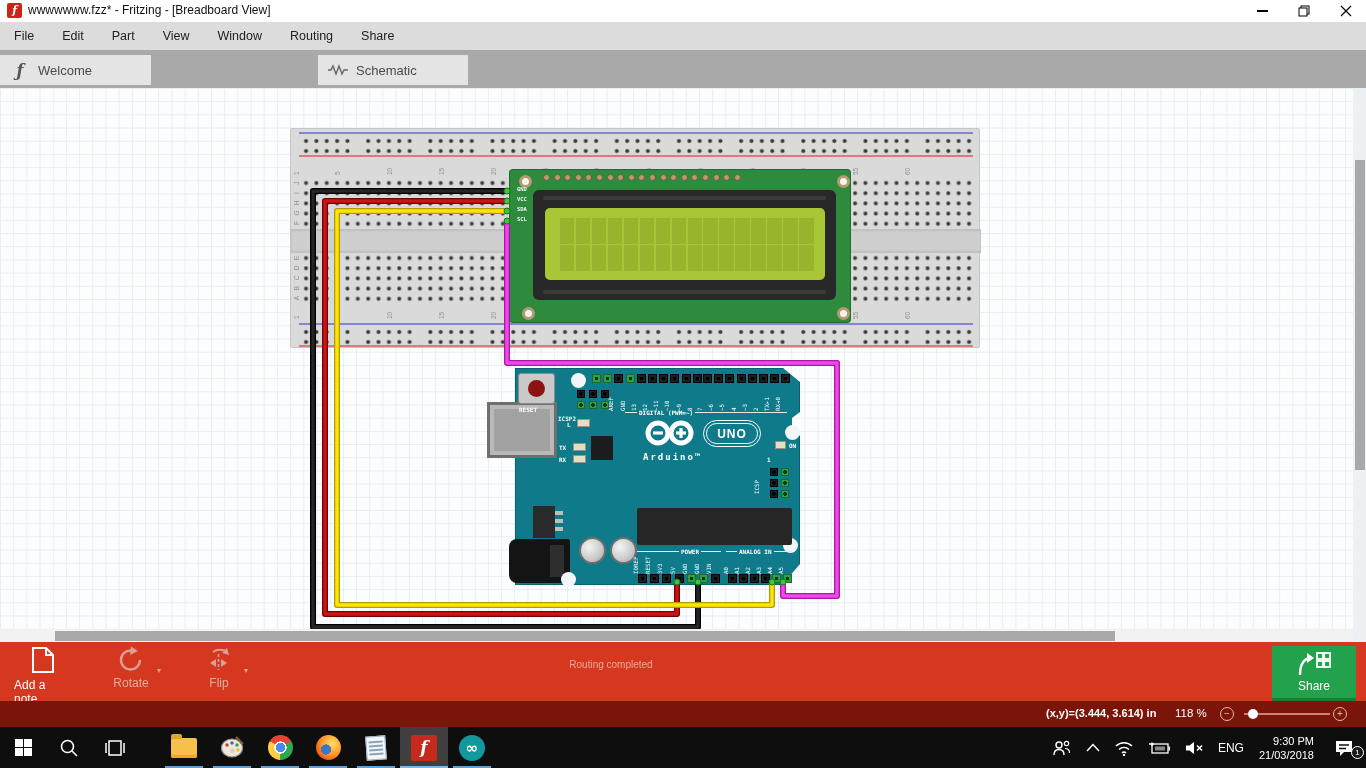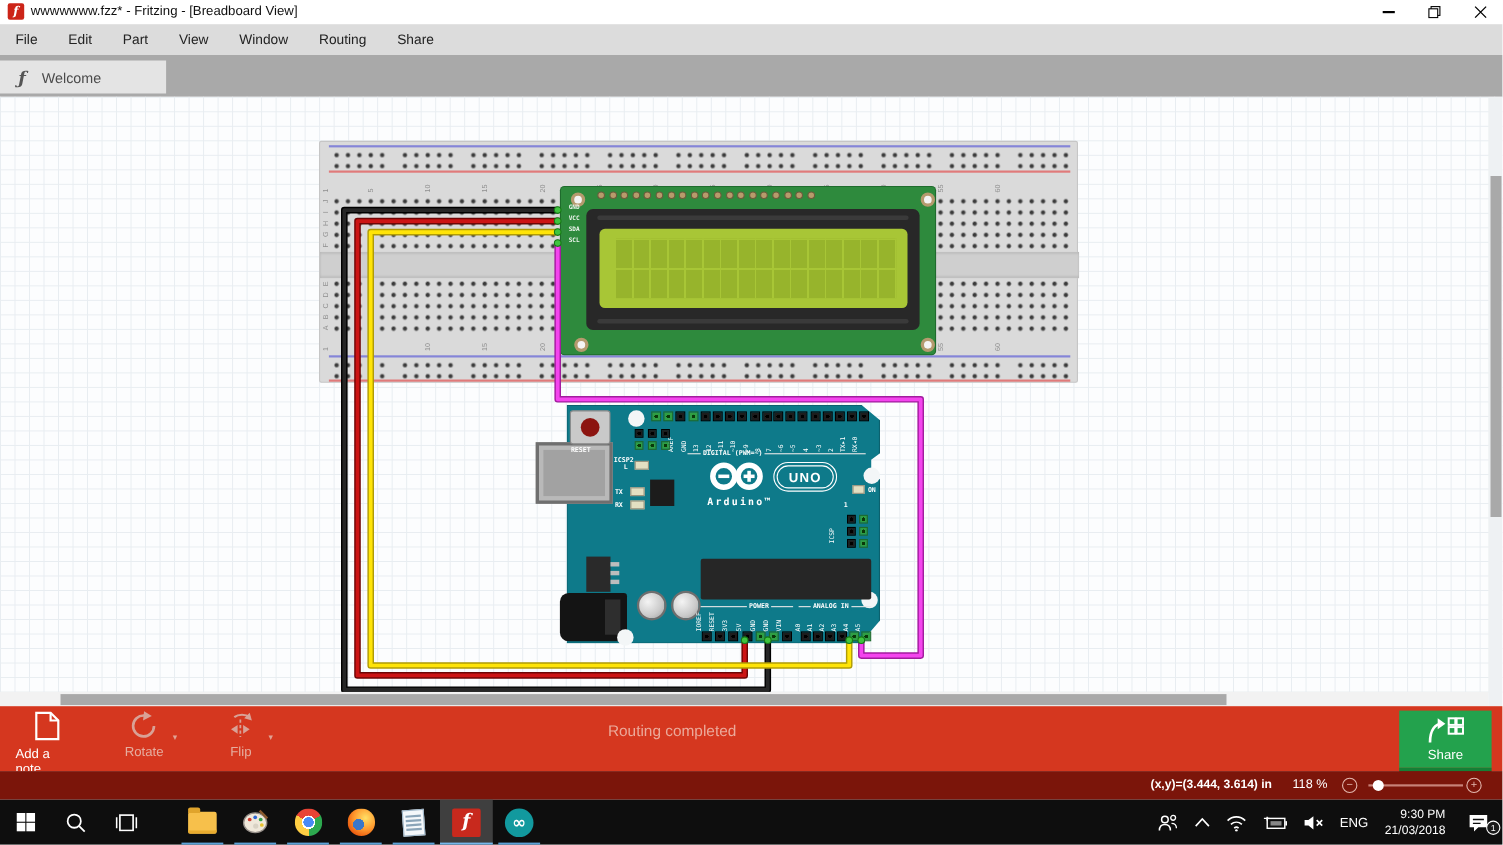--- a/index.html
+++ b/index.html
@@ -99,21 +99,21 @@
   #vscroll-thumb{position:absolute;left:1.5px;top:72px;width:10px;height:310px;background:#a9a9a9;}
   #hscroll{position:absolute;left:0;top:541px;width:1353px;height:13px;background:#f2f2f2;}
   #hscroll-thumb{position:absolute;left:55px;top:1.5px;width:1060px;height:10px;background:#a9a9a9;}
   
   #toolbar{position:absolute;left:0;top:642px;width:1366px;height:59px;background:#d5371f;}
   .tool-btn{position:absolute;top:4px;display:flex;flex-direction:column;align-items:center;color:#fff;font-size:12px;}
   .tool-label{margin-top:4px;}
   .disabled-label{color:#e6ad9f;}
   .drop-arrow{position:absolute;font-size:8px;color:#e0a294;}
   #routing-status{position:absolute;left:0;top:0;width:1222px;height:44px;display:flex;align-items:center;justify-content:center;
-    color:#eba99a;font-size:14px;}
+    color:#eba99a;font-size:10px;}
   #share-btn{position:absolute;right:10px;top:4px;width:84px;height:52px;background:#23a24d;display:flex;flex-direction:column;
     align-items:center;justify-content:center;color:#fff;font-size:12px;}
   #share-btn::after{content:"";position:absolute;left:0;bottom:-5px;width:100%;height:5px;background:#157f35;}
   
   #statusbar{position:absolute;left:0;top:701px;width:1366px;height:26px;background:#7b150a;color:#fff;}
   #coords{position:absolute;left:1046px;top:6px;font:bold 11px "Liberation Sans",sans-serif;}
   #zoom-level{position:absolute;left:1175px;top:6px;font-size:11.5px;}
   .zoom-circle{position:absolute;top:6px;width:14px;height:14px;border:1.5px solid #e3b7ae;border-radius:50%;box-sizing:border-box;
     color:#e3b7ae;display:flex;align-items:center;justify-content:center;font-size:10px;line-height:10px;}
   #zoom-knob{position:absolute;left:1248px;top:8px;width:10px;height:10px;border-radius:50%;background:#fff;}
@@ -173,20 +173,28 @@
   <span class="menu-item">View</span>
   <span class="menu-item">Window</span>
   <span class="menu-item">Routing</span>
   <span class="menu-item">Share</span>
 </div>
 
 <div id="tabbar">
   <div class="tab" id="tab-welcome">
     <span class="ticon" style="font:italic bold 16px 'DejaVu Serif',serif;color:#555;">ƒ</span>
     <span>Welcome</span>
+  </div>
+  <div class="tab" id="tab-schematic">
+    <span class="ticon">
+      <svg width="20" height="12" viewBox="0 0 20 12">
+          <path d="M0,6 h3 l2,-4 3,8 3,-8 3,8 2,-4 h4" fill="none" stroke="#666" stroke-width="1.4"></path>
+        </svg>
+    </span>
+    <span>Schematic</span>
   </div>
   <div class="tab" id="tab-code">
     <span class="ticon">
       <svg width="18" height="14" viewBox="0 0 18 14">
           <path d="M6,2 L1.5,7 L6,12 M12,2 L16.5,7 L12,12" fill="none" stroke="#555" stroke-width="1.6"></path>
         </svg>
     </span>
     <span>Code</span>
   </div>
 </div>

